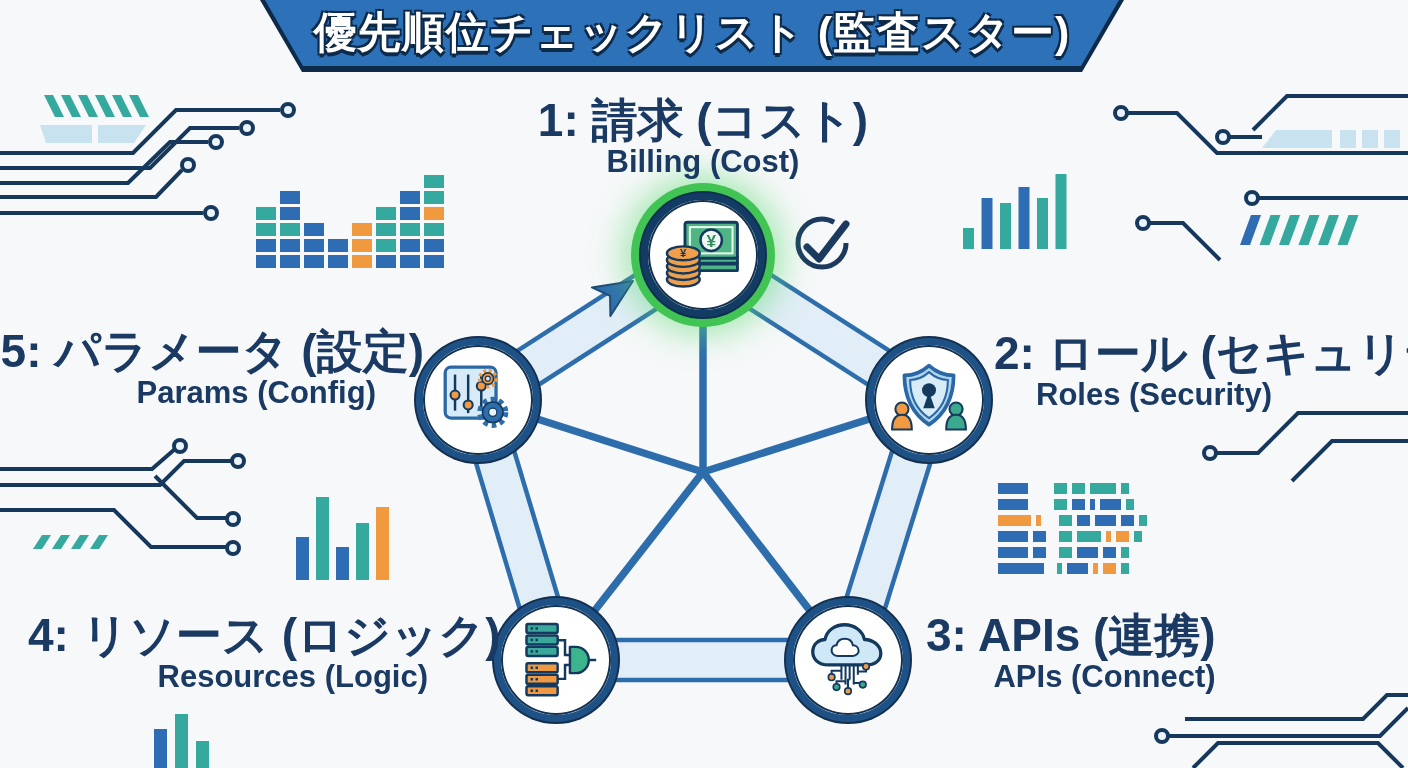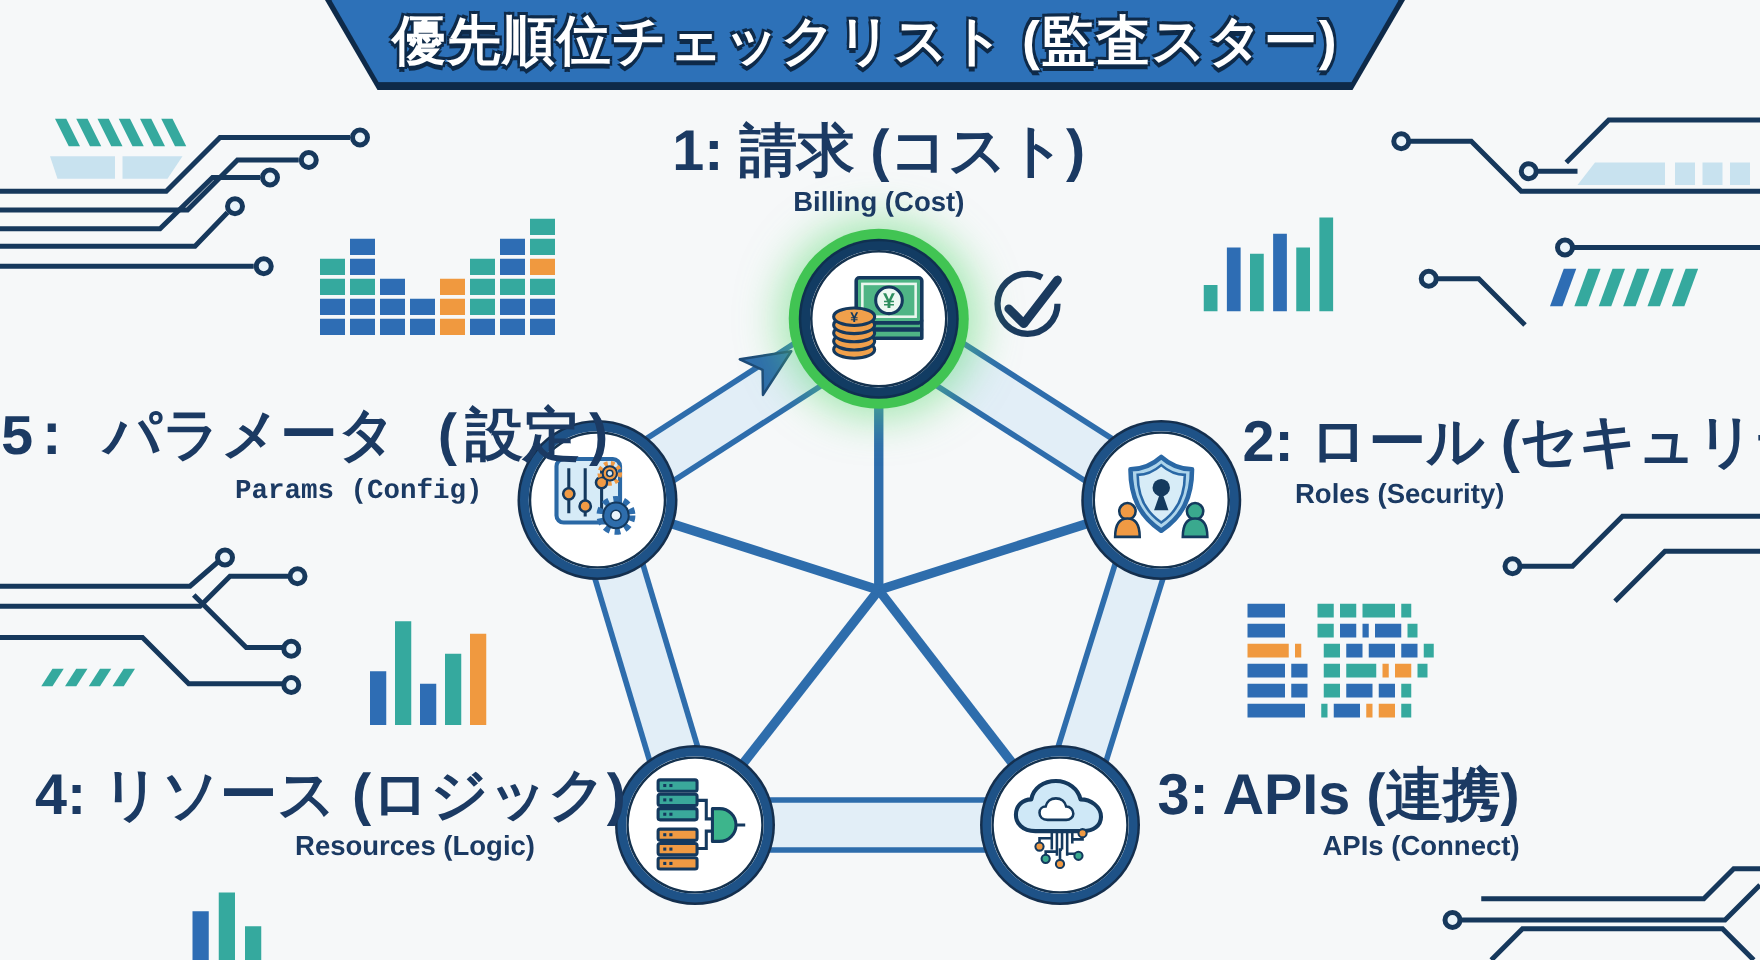--- a/index.html
+++ b/index.html
@@ -21,30 +21,30 @@
         background:#ffffff;border:7px solid #1e5287;
         box-shadow:0 0 0 2px #142f4e, inset 0 0 0 2px #14324f;
         display:flex;align-items:center;justify-content:center;z-index:5;}
   .node.highlighted{border-color:#123c63;
         box-shadow:0 0 0 2px #0f3050,0 0 0 10px #41c453,0 0 32px 18px rgba(96,218,118,.55), inset 0 0 0 2px #14324f;}
   .node svg{width:82px;height:82px;}
 
   
   .label{position:absolute;color:#1b3a63;z-index:6;}
   .label .jp{font-size:46px;font-weight:bold;line-height:46px;white-space:nowrap;}
-  .label .en{font-size:22px;font-weight:bold;line-height:31px;margin-top:3px;white-space:nowrap;}
+  .label .en{font-size:31px;font-weight:bold;line-height:31px;margin-top:3px;white-space:nowrap;}
   #label-billing{left:403px;top:97px;width:600px;text-align:center;}
   #label-roles{left:994px;top:330px;text-align:left;}
   #label-roles .en{margin-left:42px;}
   #label-apis{left:926px;top:612px;text-align:right;}
   #label-apis .en{margin-left:4px;}
   #label-resources{left:28px;top:612px;width:462px;text-align:right;}
   #label-resources .en{margin-right:62px;}
-  #label-params{left:0;top:328px;width:424px;text-align:right;font-family:Liberation Mono, monospace;}
-  #label-params .en{margin-right:38px;}
+  #label-params{left:0;top:328px;width:424px;text-align:right;}
+  #label-params .en{margin-right:48px;}
 </style>
 </head>
 <body>
 
 <div class="canvas">
 
   <svg id="main-svg" class="layer" width="1408" height="768" viewBox="0 0 1408 768">
 
     <g id="g-bands">
         <polygon points="692.1999105168427,271.83324291857616 918.1999105168427,416.83324291857616 939.8000894831573,383.16675708142384 713.8000894831573,238.1667570814238" fill="#e2eef7"></polygon>

